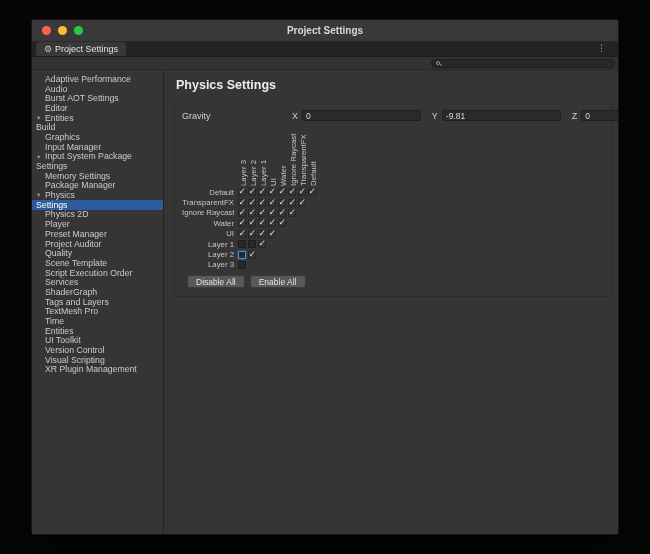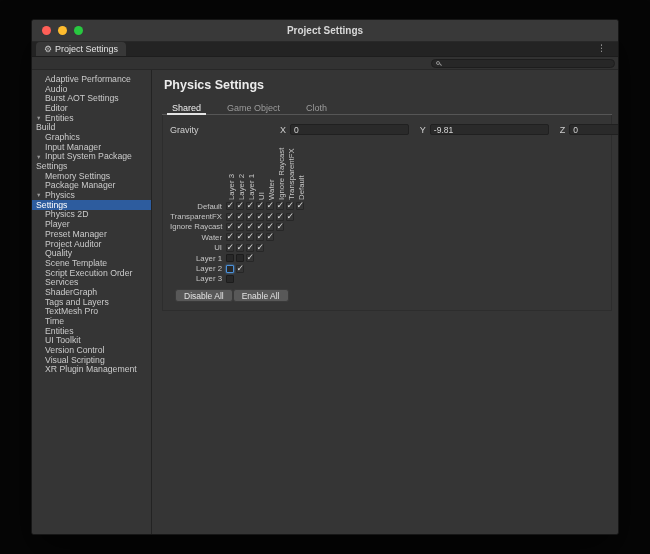--- a/index.html
+++ b/index.html
@@ -49,21 +49,21 @@
     position:absolute;right:3px;top:1.5px;width:184px;height:9.5px;
     background:#272727;border:1px solid #1d1d1d;border-radius:5px;
     display:flex;align-items:center;padding:0 4px;gap:3px;
   }
   .mag{width:4px;height:4px;border:1px solid #8f8f8f;border-radius:50%;position:relative;flex:none}
   .mag::after{content:'';position:absolute;width:3px;height:1px;background:#8f8f8f;transform:rotate(45deg);right:-2.5px;bottom:-1px}
   .searchinput{flex:1;background:transparent;border:none;outline:none;color:#dddddd;font-size:8px;padding:0;min-width:0;font-family:inherit}
   
   .bodyrow{display:flex;height:465px}
   .sidebar{
-    width:120px;background:#353535;border-right:1px solid #232323;
+    width:132px;background:#353535;border-right:1px solid #232323;
     padding-top:4px;overflow:hidden;flex:none;
   }
   .sbitem{
     height:9.7px;display:flex;align-items:center;font-size:8.7px;color:#cbcbcb;
     padding-left:13px;position:relative;white-space:nowrap;cursor:default;
   }
   .sbitem.indent{padding-left:4px}
   .sbitem.fold::before{content:'▼';position:absolute;left:4px;top:2px;font-size:5.5px;color:#9a9a9a}
   .sbitem.selected{background:var(--sel);color:#ffffff}
   .content{
@@ -106,21 +106,21 @@
   .cb{
     width:8px;height:8px;background:#282828;border:1px solid #1c1c1c;border-radius:1px;
     position:relative;cursor:default;
   }
   .cb.checked{background:transparent;border-color:rgba(0,0,0,0.25)}
   .cb.checked::after{
     content:'✓';position:absolute;left:-0.5px;top:-2px;
     font-size:9px;line-height:9px;color:#dedede;
   }
   .cb.focused{border-color:var(--focus);box-shadow:0 0 2px var(--focus)}
-  .btnrow{display:flex;margin:5px 0 2px 5px}
+  .btnrow{display:flex;gap:5px;margin:5px 0 2px 5px}
   .mbtn{
     font-size:8.5px;color:#e3e3e3;background:#585858;border:1px solid #3a3a3a;
     border-radius:3px;padding:0 8px;height:13px;font-family:inherit;cursor:default;
   }
 </style>
 </head>
 <body>
 
 <div class="window">
 
@@ -241,25 +241,20 @@
           <span class="lbl">Visual Scripting</span>
         </div>
         <div class="sbitem">
           <span class="lbl">XR Plugin Management</span>
         </div>
       </div>
 
     <div class="content">
       <div class="pagetitle">Physics Settings</div>
 
-      <div class="tabstrip" id="tabstrip">
-          <div class="ptab active">Shared</div>
-          <div class="ptab">Game Object</div>
-          <div class="ptab">Cloth</div>
-        </div>
 
       <div class="panel">
 
         <div class="gravrow">
           <span class="gravlabel">Gravity</span>
           <div class="gravfields" id="gravity-fields">
               <div class="gfield">
                 <span class="axis">X</span>
                 <input class="ginput" value="0" style="">
               </div>

